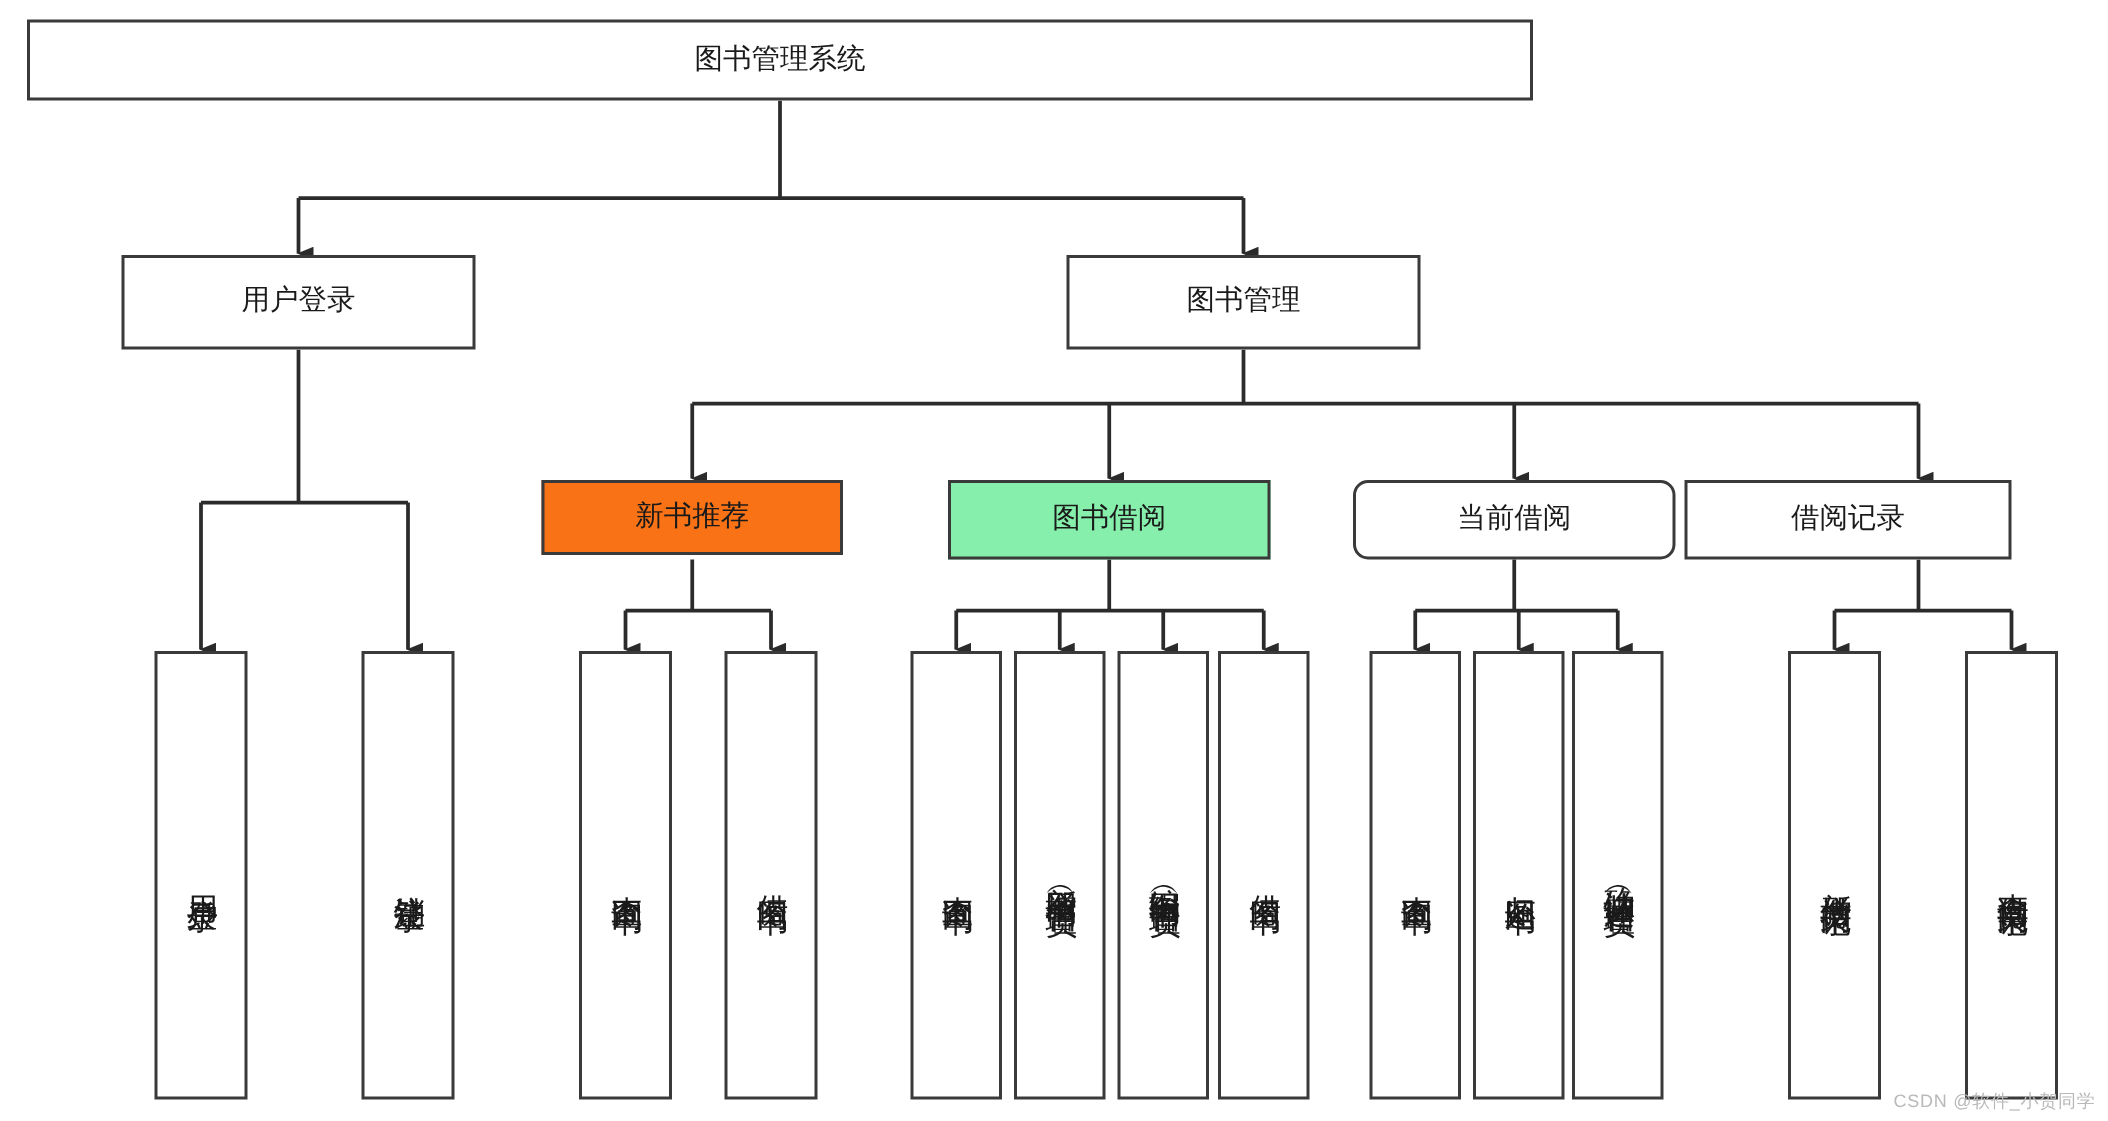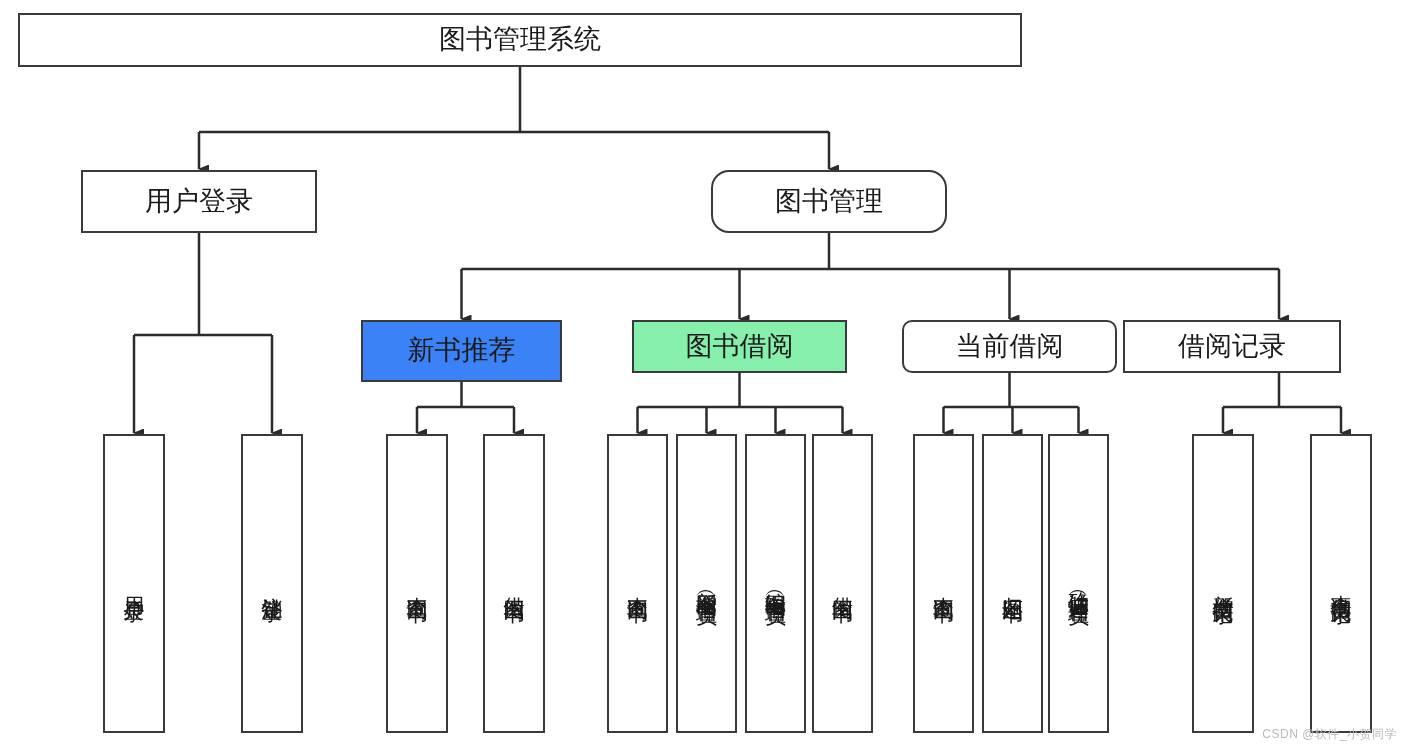--- a/index.html
+++ b/index.html
@@ -1,21 +1,21 @@
 <!DOCTYPE html>
 <html><head>
 <meta charset="utf-8">
 <style>
   html,body{margin:0;padding:0;background:#ffffff;}
   body{width:1405px;height:747px;overflow:hidden;font-family:"Liberation Sans","DejaVu Sans",sans-serif;}
   #stage{position:relative;width:1405px;height:747px;background:#fff;}
   svg#wires{position:absolute;left:0;top:0;width:1405px;height:747px;}
   .node{position:absolute;box-sizing:border-box;background:#ffffff;border:2px solid #3a3a3a;display:flex;align-items:center;justify-content:center;}
   .node .lbl{color:#1a1a1a;text-align:center;line-height:1.18;white-space:pre-line;}
-  .node.h .lbl{font-size:27px;}
+  .node.h .lbl{font-size:19px;}
   .node.v{align-items:center;justify-content:center;}
   .node.v .lbl{writing-mode:vertical-rl;text-orientation:upright;font-size:21px;letter-spacing:2px;line-height:1.05;max-height:270px;}
   .wm{position:absolute;right:8px;bottom:4px;font-size:12px;color:#b9b9b9;letter-spacing:.5px;white-space:nowrap;}
 </style>
 </head>
 <body>
 
 <div id="stage">
   <svg id="wires" viewBox="0 0 1405 747" preserveAspectRatio="none">
     <defs>
@@ -59,24 +59,24 @@
         <line x1="1341" y1="407" x2="1341" y2="433" stroke="#2b2b2b" stroke-width="2.5" marker-end="url(#arrow)"></line>
       </g>
   </svg>
   <div id="nodes">
       <div class="node h" style="left: 18px; top: 13px; width: 1004px; height: 54px; border-color: rgb(58, 58, 58); background: rgb(255, 255, 255);">
         <span class="lbl" style="color: rgb(26, 26, 26);">图书管理系统</span>
       </div>
       <div class="node h" style="left: 81px; top: 170px; width: 236px; height: 63px; border-color: rgb(58, 58, 58); background: rgb(255, 255, 255);">
         <span class="lbl" style="color: rgb(26, 26, 26);">用户登录</span>
       </div>
-      <div class="node h" style="left: 711px; top: 170px; width: 236px; height: 63px; border-color: rgb(58, 58, 58); background: rgb(255, 255, 255); border-radius: 18px;">
+      <div class="node h" style="left: 711px; top: 170px; width: 236px; height: 63px; border-color: rgb(58, 58, 58); background: rgb(255, 255, 255);">
         <span class="lbl" style="color: rgb(26, 26, 26);">图书管理</span>
       </div>
-      <div class="node h" style="left: 361px; top: 320px; width: 201px; height: 62px; border-color: rgb(58, 58, 58); background: #3b82f6;">
+      <div class="node h" style="left: 361px; top: 320px; width: 201px; height: 50px; border-color: rgb(58, 58, 58); background: #f97316;">
         <span class="lbl" style="color: rgb(26, 26, 26);">新书推荐</span>
       </div>
       <div class="node h" style="left: 632px; top: 320px; width: 215px; height: 53px; border-color: rgb(58, 58, 58); background: #86efac;">
         <span class="lbl" style="color: rgb(26, 26, 26);">图书借阅</span>
       </div>
       <div class="node h" style="left: 902px; top: 320px; width: 215px; height: 53px; border-color: rgb(58, 58, 58); background: rgb(255, 255, 255); border-radius: 10px;">
         <span class="lbl" style="color: rgb(26, 26, 26);">当前借阅</span>
       </div>
       <div class="node h" style="left: 1123px; top: 320px; width: 218px; height: 53px; border-color: rgb(58, 58, 58); background: rgb(255, 255, 255);">
         <span class="lbl" style="color: rgb(26, 26, 26);">借阅记录</span>

